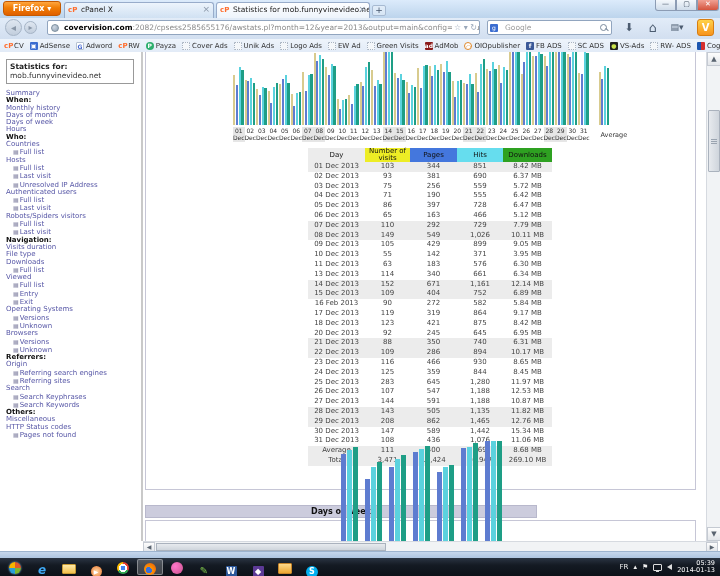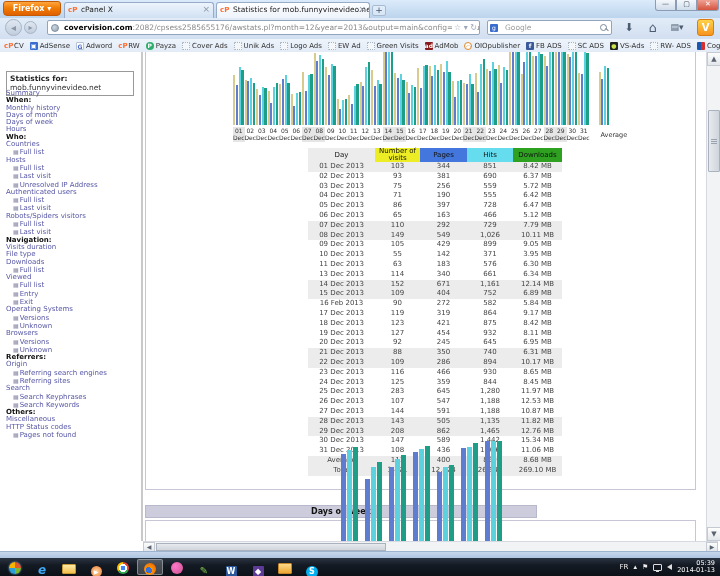--- a/index.html
+++ b/index.html
@@ -63,21 +63,21 @@
   .bmi.payza{background:#2eaf6e;border-radius:50%;}
   .bmi.admob{background:#8b1a1a;}
   .bmi.oio{background:#fff;border:1px solid #e0892a;color:#e0892a;border-radius:50%;}
   .bmi.facebook{background:#3b5998;}
   .bmi.vs{background:#222;color:#cbe54e;}
   .bmi.cogeco{background:linear-gradient(90deg,#1a55b0 50%,#d42e2e 50%);}
 
   
   #content{left:0;top:52px;width:720px;height:489px;background:#fff;overflow:hidden;}
   #sidebar{left:0;top:0;width:143px;height:489px;background:#fff;border-right:2px solid #c9c9c9;box-sizing:border-box;}
-  #statsbox{left:6px;top:19px;width:128px;height:25px;border:1px solid #999;background:#fff;box-sizing:border-box;padding:2px 3px;}
+  #statsbox{left:6px;top:7px;width:128px;height:25px;border:1px solid #999;background:#fff;box-sizing:border-box;padding:2px 3px;}
   #statsbox .l1{font-size:7.5px;font-weight:bold;color:#222;line-height:9px;}
   #statsbox .l2{font-size:7.5px;color:#333;line-height:9px;}
   #menu{left:6px;top:38px;width:134px;}
   .m-line{font-size:7px;line-height:7.3px;white-space:nowrap;}
   .m-head{font-weight:bold;color:#111;}
   .m-link{color:#5656a6;}
   .m-sub{color:#5656a6;padding-left:7px;}
   .grid-icon{color:#8a8aa8;font-size:6px;margin-right:1px;}
 
   
@@ -620,21 +620,21 @@
           </div>
           <div class="dm-label">
             <div>31</div>
             <div>Dec</div>
           </div>
           <div id="avg-chart-label" style="margin-left: 6px;">Average</div>
         </div>
       <table id="stats-table" class="abs">
         <thead>
             <tr>
-              <th style="background: rgb(236, 236, 236); width: 67px;">Day</th>
+              <th style="background: rgb(236, 236, 236); width: 57px;">Day</th>
               <th style="background: rgb(237, 237, 37); width: 45px;">Number of visits</th>
               <th style="background: rgb(68, 119, 221); width: 47px;">Pages</th>
               <th style="background: rgb(102, 221, 238); width: 46px;">Hits</th>
               <th style="background: rgb(46, 161, 33); width: 49px;">Downloads</th>
             </tr>
           </thead>
           <tbody>
             <tr class="gray">
               <td>01 Dec 2013</td>
               <td>103</td>
@@ -746,27 +746,20 @@
               <td>319</td>
               <td>864</td>
               <td>9.17 MB</td>
             </tr>
             <tr>
               <td>18 Dec 2013</td>
               <td>123</td>
               <td>421</td>
               <td>875</td>
               <td>8.42 MB</td>
-            </tr>
-            <tr>
-              <td>19 Dec 2013</td>
-              <td>127</td>
-              <td>454</td>
-              <td>932</td>
-              <td>8.11 MB</td>
             </tr>
             <tr>
               <td>20 Dec 2013</td>
               <td>92</td>
               <td>245</td>
               <td>645</td>
               <td>6.95 MB</td>
             </tr>
             <tr class="gray">
               <td>21 Dec 2013</td>

